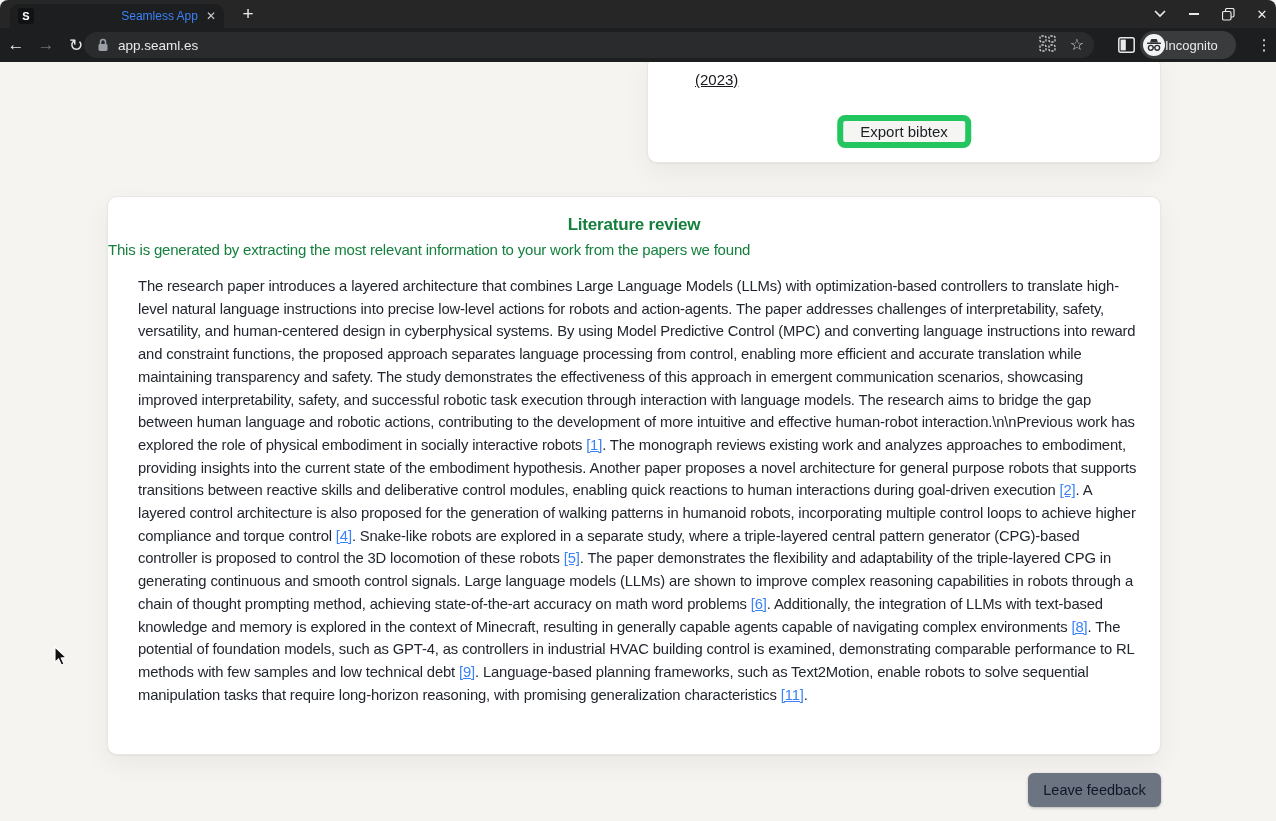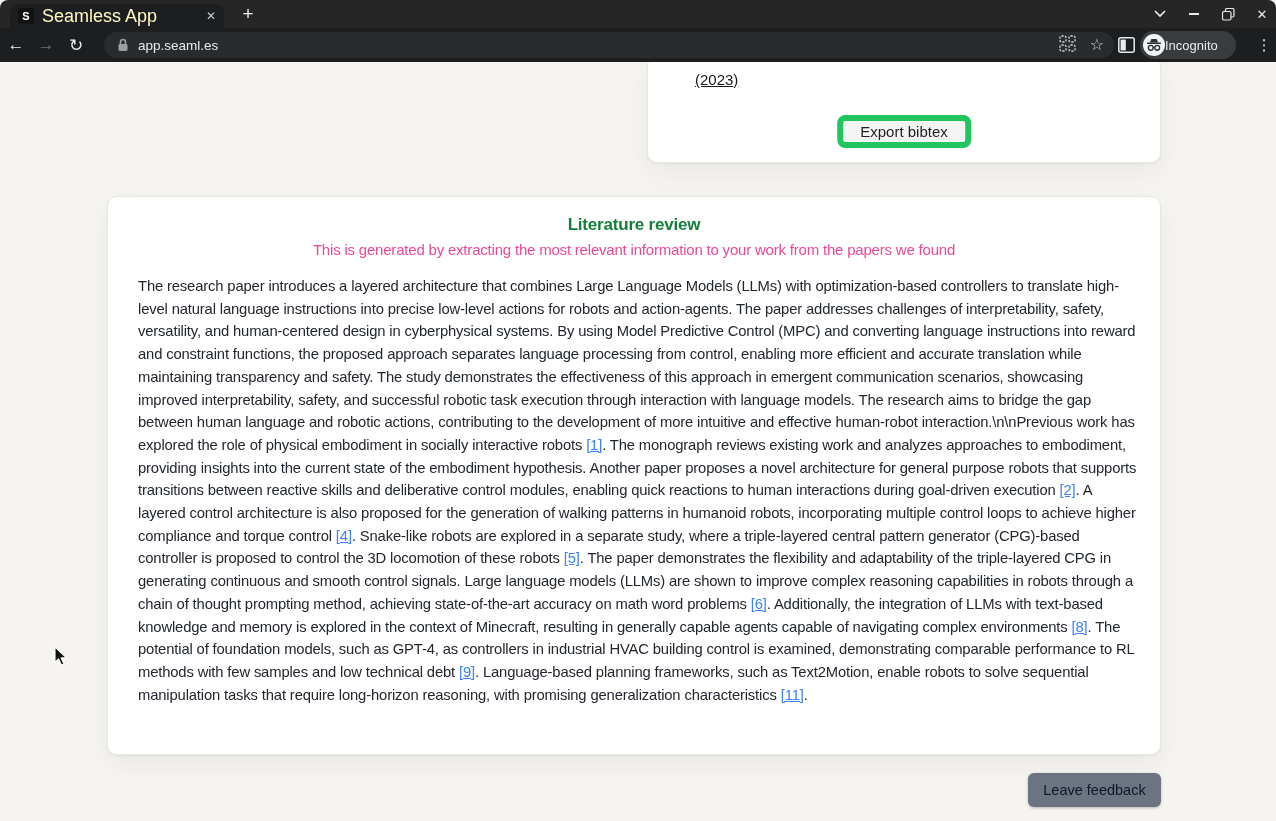--- a/index.html
+++ b/index.html
@@ -4,31 +4,31 @@
 <style>
   * { margin:0; padding:0; box-sizing:border-box; }
   html,body { width:1276px; height:821px; }
   body { font-family:"Liberation Sans", sans-serif; background:#f6f4f1; }
   #window { position:relative; width:1276px; height:821px; overflow:hidden; background:#f6f4f1; }
 
   
   .titlebar { position:absolute; left:0; top:0; width:1276px; height:28px; background:#262626; border-radius:8px 8px 0 0; }
   .tab { position:absolute; left:10px; top:4px; width:214px; height:24px; background:#1d1e1f; border-radius:9px 9px 0 0; display:flex; align-items:center; padding:0 8px; }
   .favicon { width:16px; height:16px; border-radius:3px; background:#111213; color:#fff; font-size:11px; font-weight:bold; display:flex; align-items:center; justify-content:center; margin-right:8px; flex:0 0 auto; }
-  .tab-title { color:#fef9c3; font-size:18px; white-space:nowrap; overflow:hidden; flex:1; }
+  .tab-title { color:#3b82f6; font-size:12px; white-space:nowrap; overflow:hidden; flex:1;text-align:right; }
   .tab-close { color:#c8cacd; font-size:12px; margin-left:8px; cursor:default; line-height:1; }
   .new-tab { position:absolute; left:236px; top:2px; width:24px; height:24px; color:#e8eaed; font-size:19px; font-weight:300; display:flex; align-items:center; justify-content:center; }
   .win-controls { position:absolute; right:6px; top:0; height:28px; display:flex; align-items:center; gap:18px; color:#e8eaed; }
   .win-btn { width:16px; height:16px; display:flex; align-items:center; justify-content:center; font-size:13px; }
   .min-bar { width:10px; height:1.6px; background:#e8eaed; }
 
   .toolbar { position:absolute; left:0; top:28px; width:1276px; height:34px; background:#1d1e1f; }
   .nav-icon { position:absolute; top:0; height:34px; width:28px; display:flex; align-items:center; justify-content:center; font-size:17px; color:#e8eaed; }
   .nav-icon.dim { color:#6f7276; }
-  .omnibox { position:absolute; left:104px; top:4px; width:1010px; height:26px; background:#2a2b2d; border-radius:13px; display:flex; align-items:center; }
+  .omnibox { position:absolute; left:84px; top:4px; width:1010px; height:26px; background:#2a2b2d; border-radius:13px; display:flex; align-items:center; }
   .lock { margin-left:13px; flex:0 0 auto; display:flex; }
   .url { color:#e8eaed; font-size:13.5px; margin-left:9px; }
   .omni-right { position:absolute; right:10px; top:0; height:26px; display:flex; align-items:center; gap:14px; }
   .star { color:#cfd1d4; font-size:16px; line-height:1; }
   .sidepanel-icon { position:absolute; left:1118px; top:9px; }
   .incog-badge { position:absolute; left:1140px; top:3px; height:28px; width:96px; background:#3a3b3d; border-radius:14px; display:flex; align-items:center; }
   .incog-circle { width:22px; height:22px; border-radius:50%; background:#f1f3f4; margin-left:3px; display:flex; align-items:center; justify-content:center; }
   .incog-label { color:#e8eaed; font-size:13px; }
   .kebab { position:absolute; left:1252px; top:0; width:24px; height:34px; display:flex; align-items:center; justify-content:center; color:#e8eaed; font-size:15px; }
 
@@ -36,21 +36,21 @@
   .page { position:absolute; left:0; top:62px; width:1276px; height:759px; background:#f6f4f1; overflow:hidden;padding-left:37px; }
 
   .card { background:#fff; border:1px solid #e9e7e3; box-shadow:0 1px 2px rgba(0,0,0,.05), 0 10px 28px rgba(0,0,0,.05); }
 
   .ref-card { position:absolute; left:647px; top:-6px; width:514px; height:107px; border-radius:10px; padding-top:6px; }
   .year-link { position:absolute; left:47px; top:14px; font-size:15px; color:#16181c; text-decoration:underline; }
   .export-btn { position:absolute; left:50%; transform:translateX(-50%); top:58px; height:33px; padding:0 17px; background:#f5f5f3; border:6px solid #22c55e; border-radius:8px; font-size:15px; color:#1c1f24; display:flex; align-items:center; font-family:inherit; }
 
   .review-card { position:absolute; left:107px; top:134px; width:1054px; height:559px; border-radius:10px; }
   .review-title { margin-top:18px; text-align:center; font-size:17px; font-weight:bold; color:#15803d; letter-spacing:-0.2px; }
-  .review-subtitle { margin-top:6px; text-align:center; font-size:15px; color:#ec4899; letter-spacing:-0.2px; }
+  .review-subtitle { margin-top:6px; font-size:15px; color:#15803d; letter-spacing:-0.2px; }
   .review-text { margin:17px 19px 0 30px; font-size:14.8px; line-height:22.7px; color:#22262e; letter-spacing:-0.15px; text-align:left; }
   .review-text a.cite { color:#3b82f6; text-decoration:underline; }
 
   .feedback-btn { position:absolute; left:1028px; top:711px; width:133px; height:34px; background:#6b7480; border:none; border-radius:6px; color:#0f172a; font-size:14.5px; font-family:inherit; display:flex; align-items:center; justify-content:center; box-shadow:0 1px 3px rgba(0,0,0,.25); }
 
   .cursor { position:absolute; left:54px; top:584px; }
 </style>
 </head>
 <body>
 

